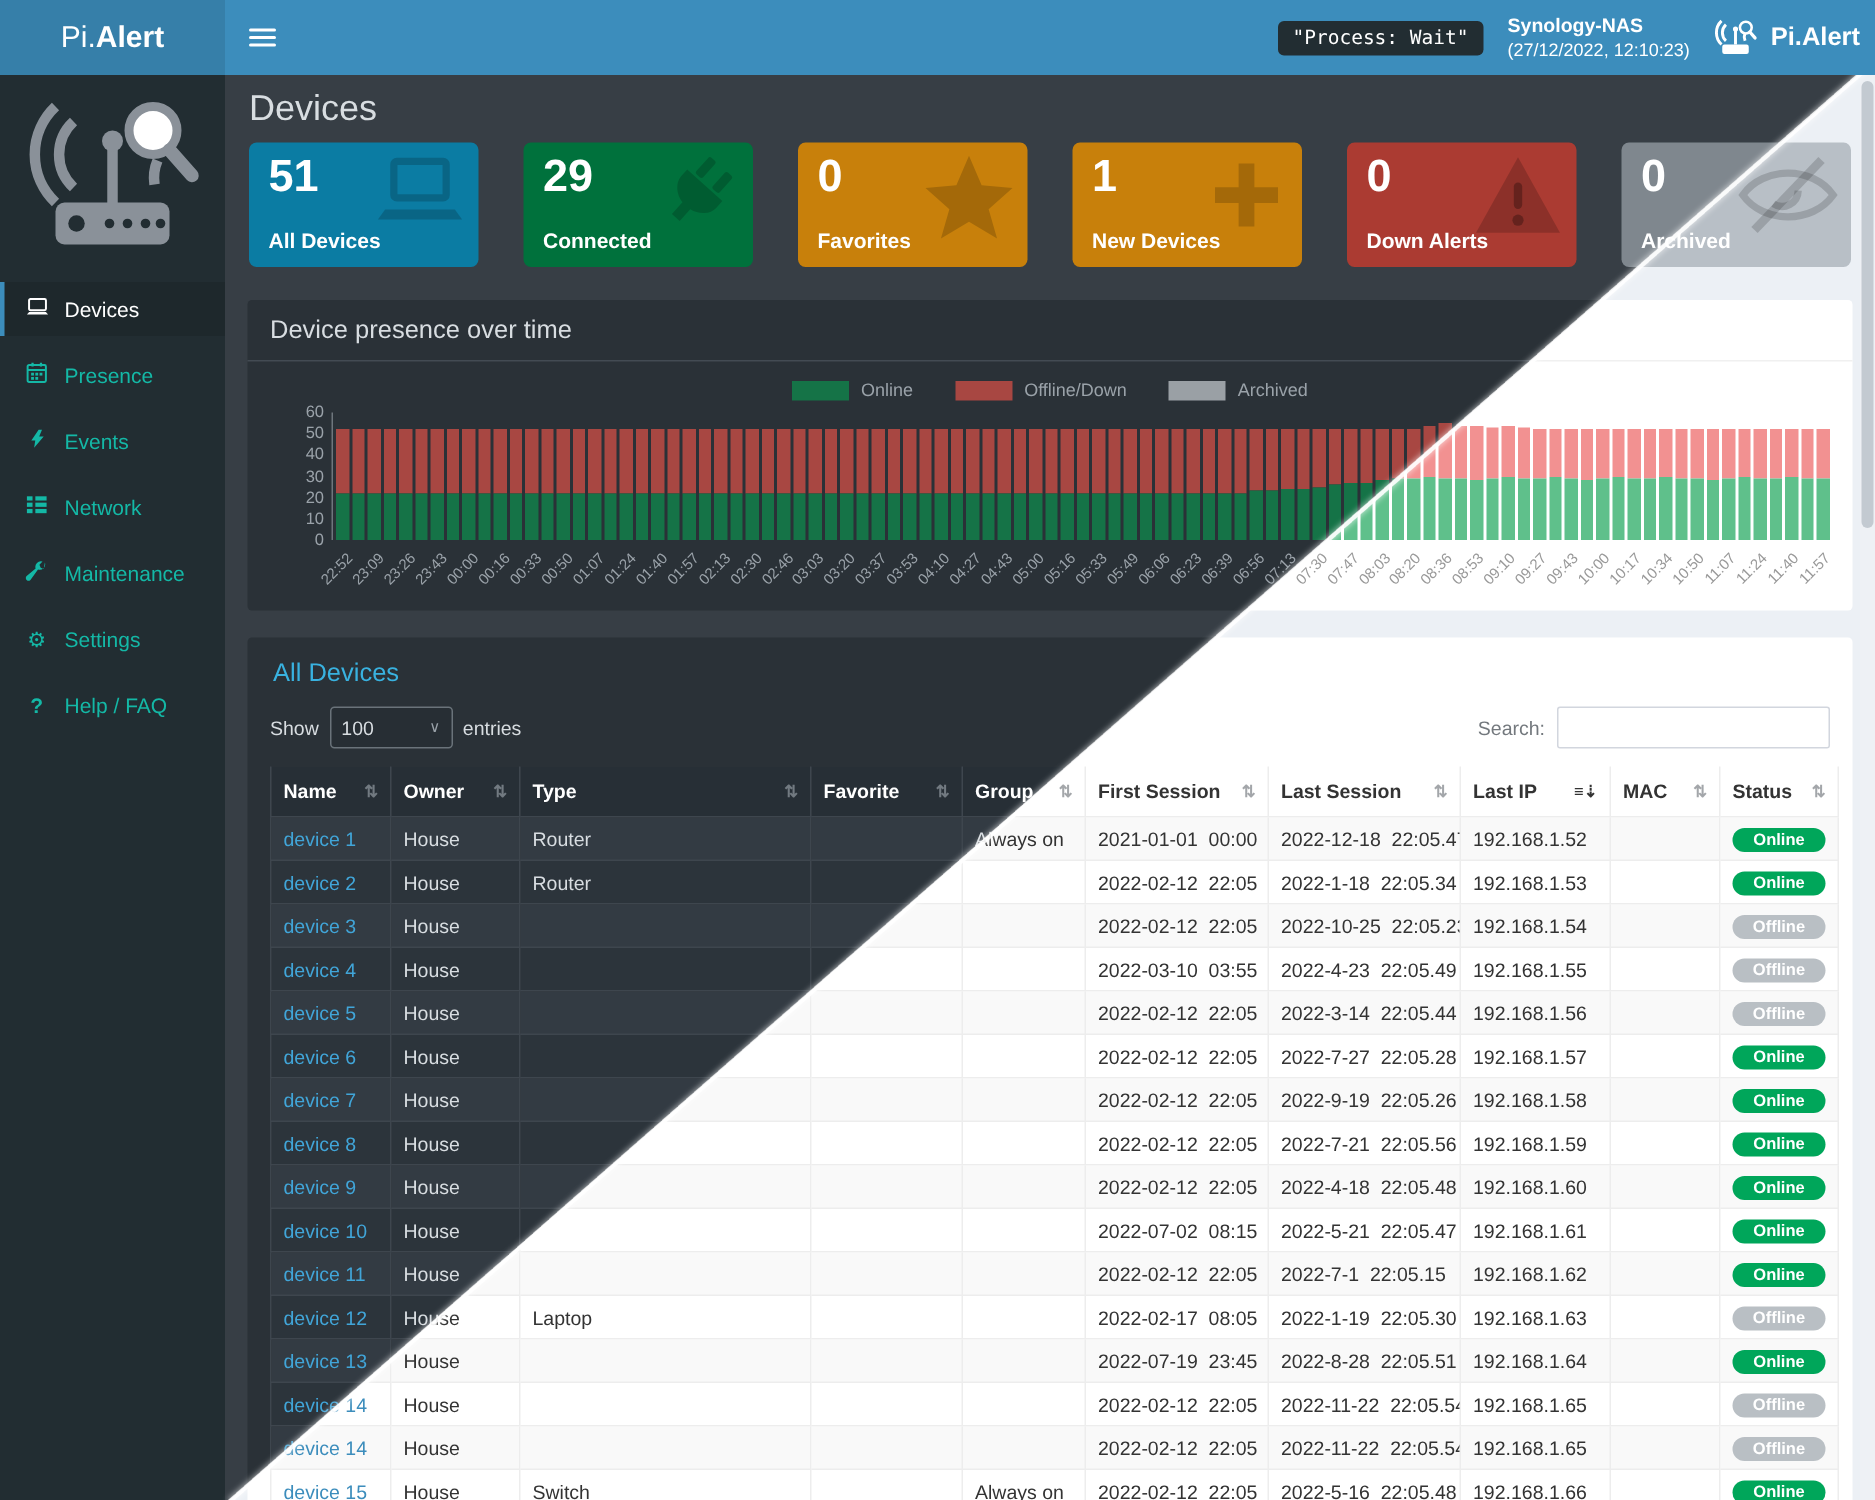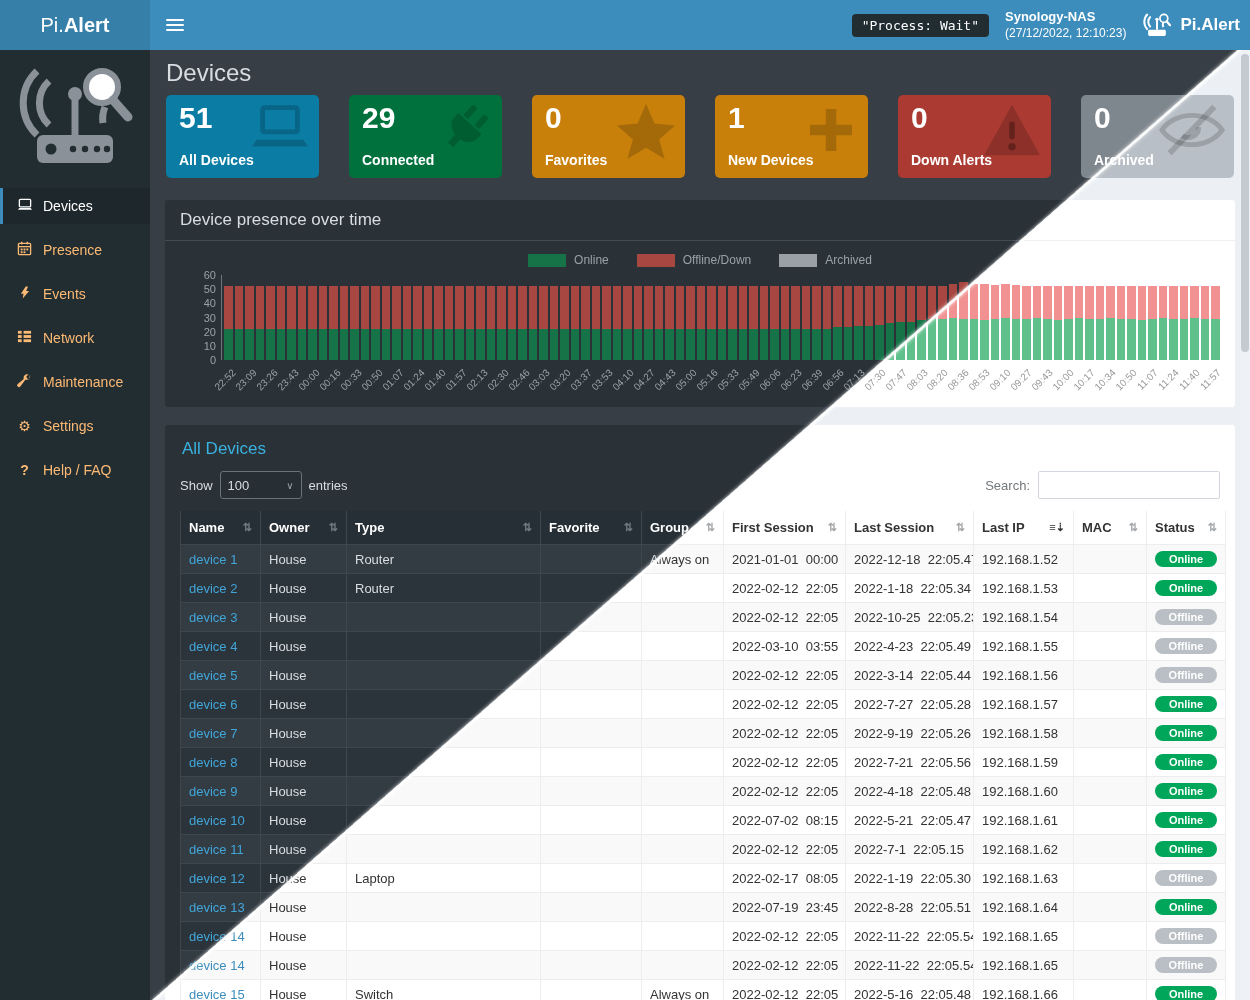--- a/index.html
+++ b/index.html
@@ -36,21 +36,21 @@
   .process-badge{background:#222d32;color:#fff;font-family:"DejaVu Sans Mono",monospace;font-size:13px;padding:4px 10px;border-radius:4px;}
   .nas-block{color:#fff;line-height:1.3;}
   .nas-name{font-weight:700;font-size:13px;}
   .nas-time{font-size:12px;}
   .brand{display:flex;align-items:center;gap:8px;color:#fff;font-size:17px;font-weight:600;}
 
   
   .sidebar{position:absolute;top:50px;left:0;width:150px;height:950px;background:#222d32;z-index:4;}
   .sidebar-logo{margin:12px auto 6px;width:120px;height:112px;}
   .menu{margin-top:14px;}
-  .menu-item{height:36px;display:flex;align-items:center;gap:10px;padding-left:13px;margin-bottom:8px;color:#fdba74;font-size:14px;cursor:pointer;border-left:3px solid transparent;}
+  .menu-item{height:36px;display:flex;align-items:center;gap:10px;padding-left:13px;margin-bottom:8px;color:#14b8a6;font-size:14px;cursor:pointer;border-left:3px solid transparent;}
   .menu-item .mi{width:17px;text-align:center;color:inherit;flex:0 0 17px;font-size:14px;}
   .menu-item.active{background:#1e282c;border-left-color:#3c8dbc;color:#fff;}
 
   
   .content{position:absolute;top:50px;left:150px;width:1090px;height:950px;background:var(--content-bg);}
   .page-title{margin:9px 0 8px 16px;font-size:24px;font-weight:400;color:var(--text);}
   .boxes{display:flex;gap:30px;margin:0 0 0 16px;}
   .infobox{position:relative;width:153px;height:83px;border-radius:5px;color:#fff;padding:0;cursor:pointer;overflow:hidden;}
   .infobox .num{position:absolute;left:13px;top:6px;font-size:30px;font-weight:700;}
   .infobox .lbl{position:absolute;left:13px;bottom:10px;font-size:14px;font-weight:600;}

